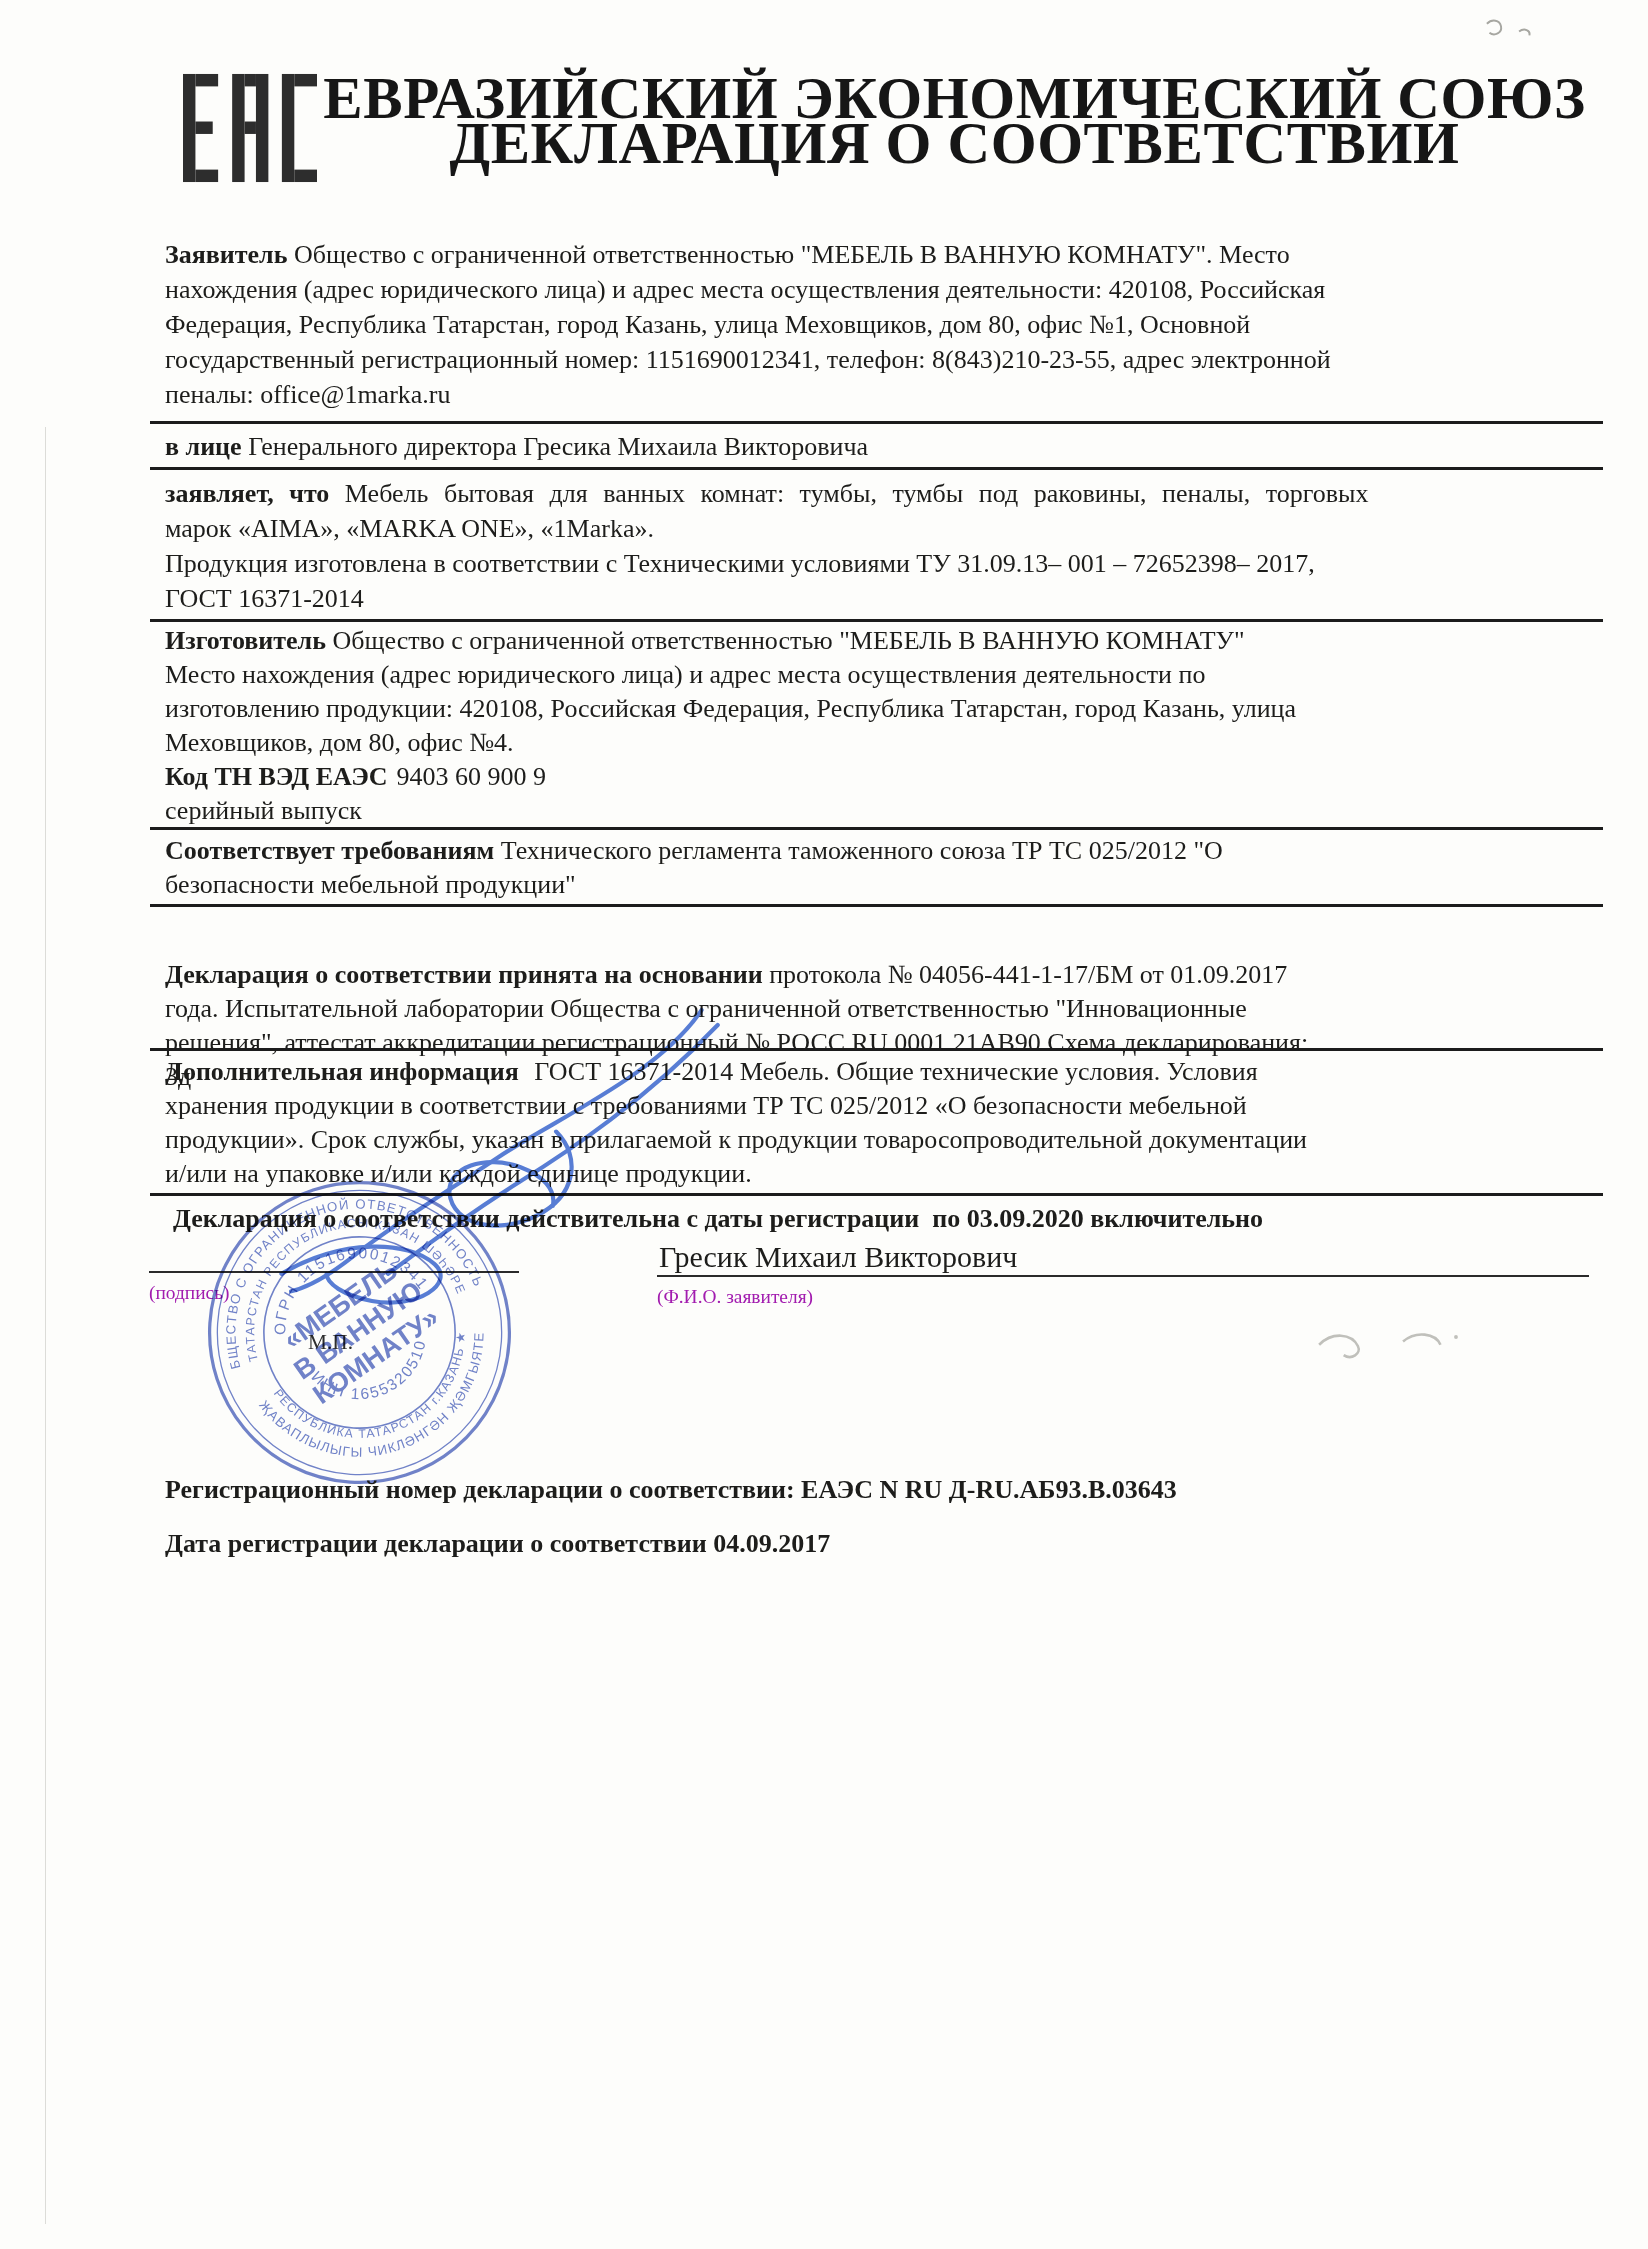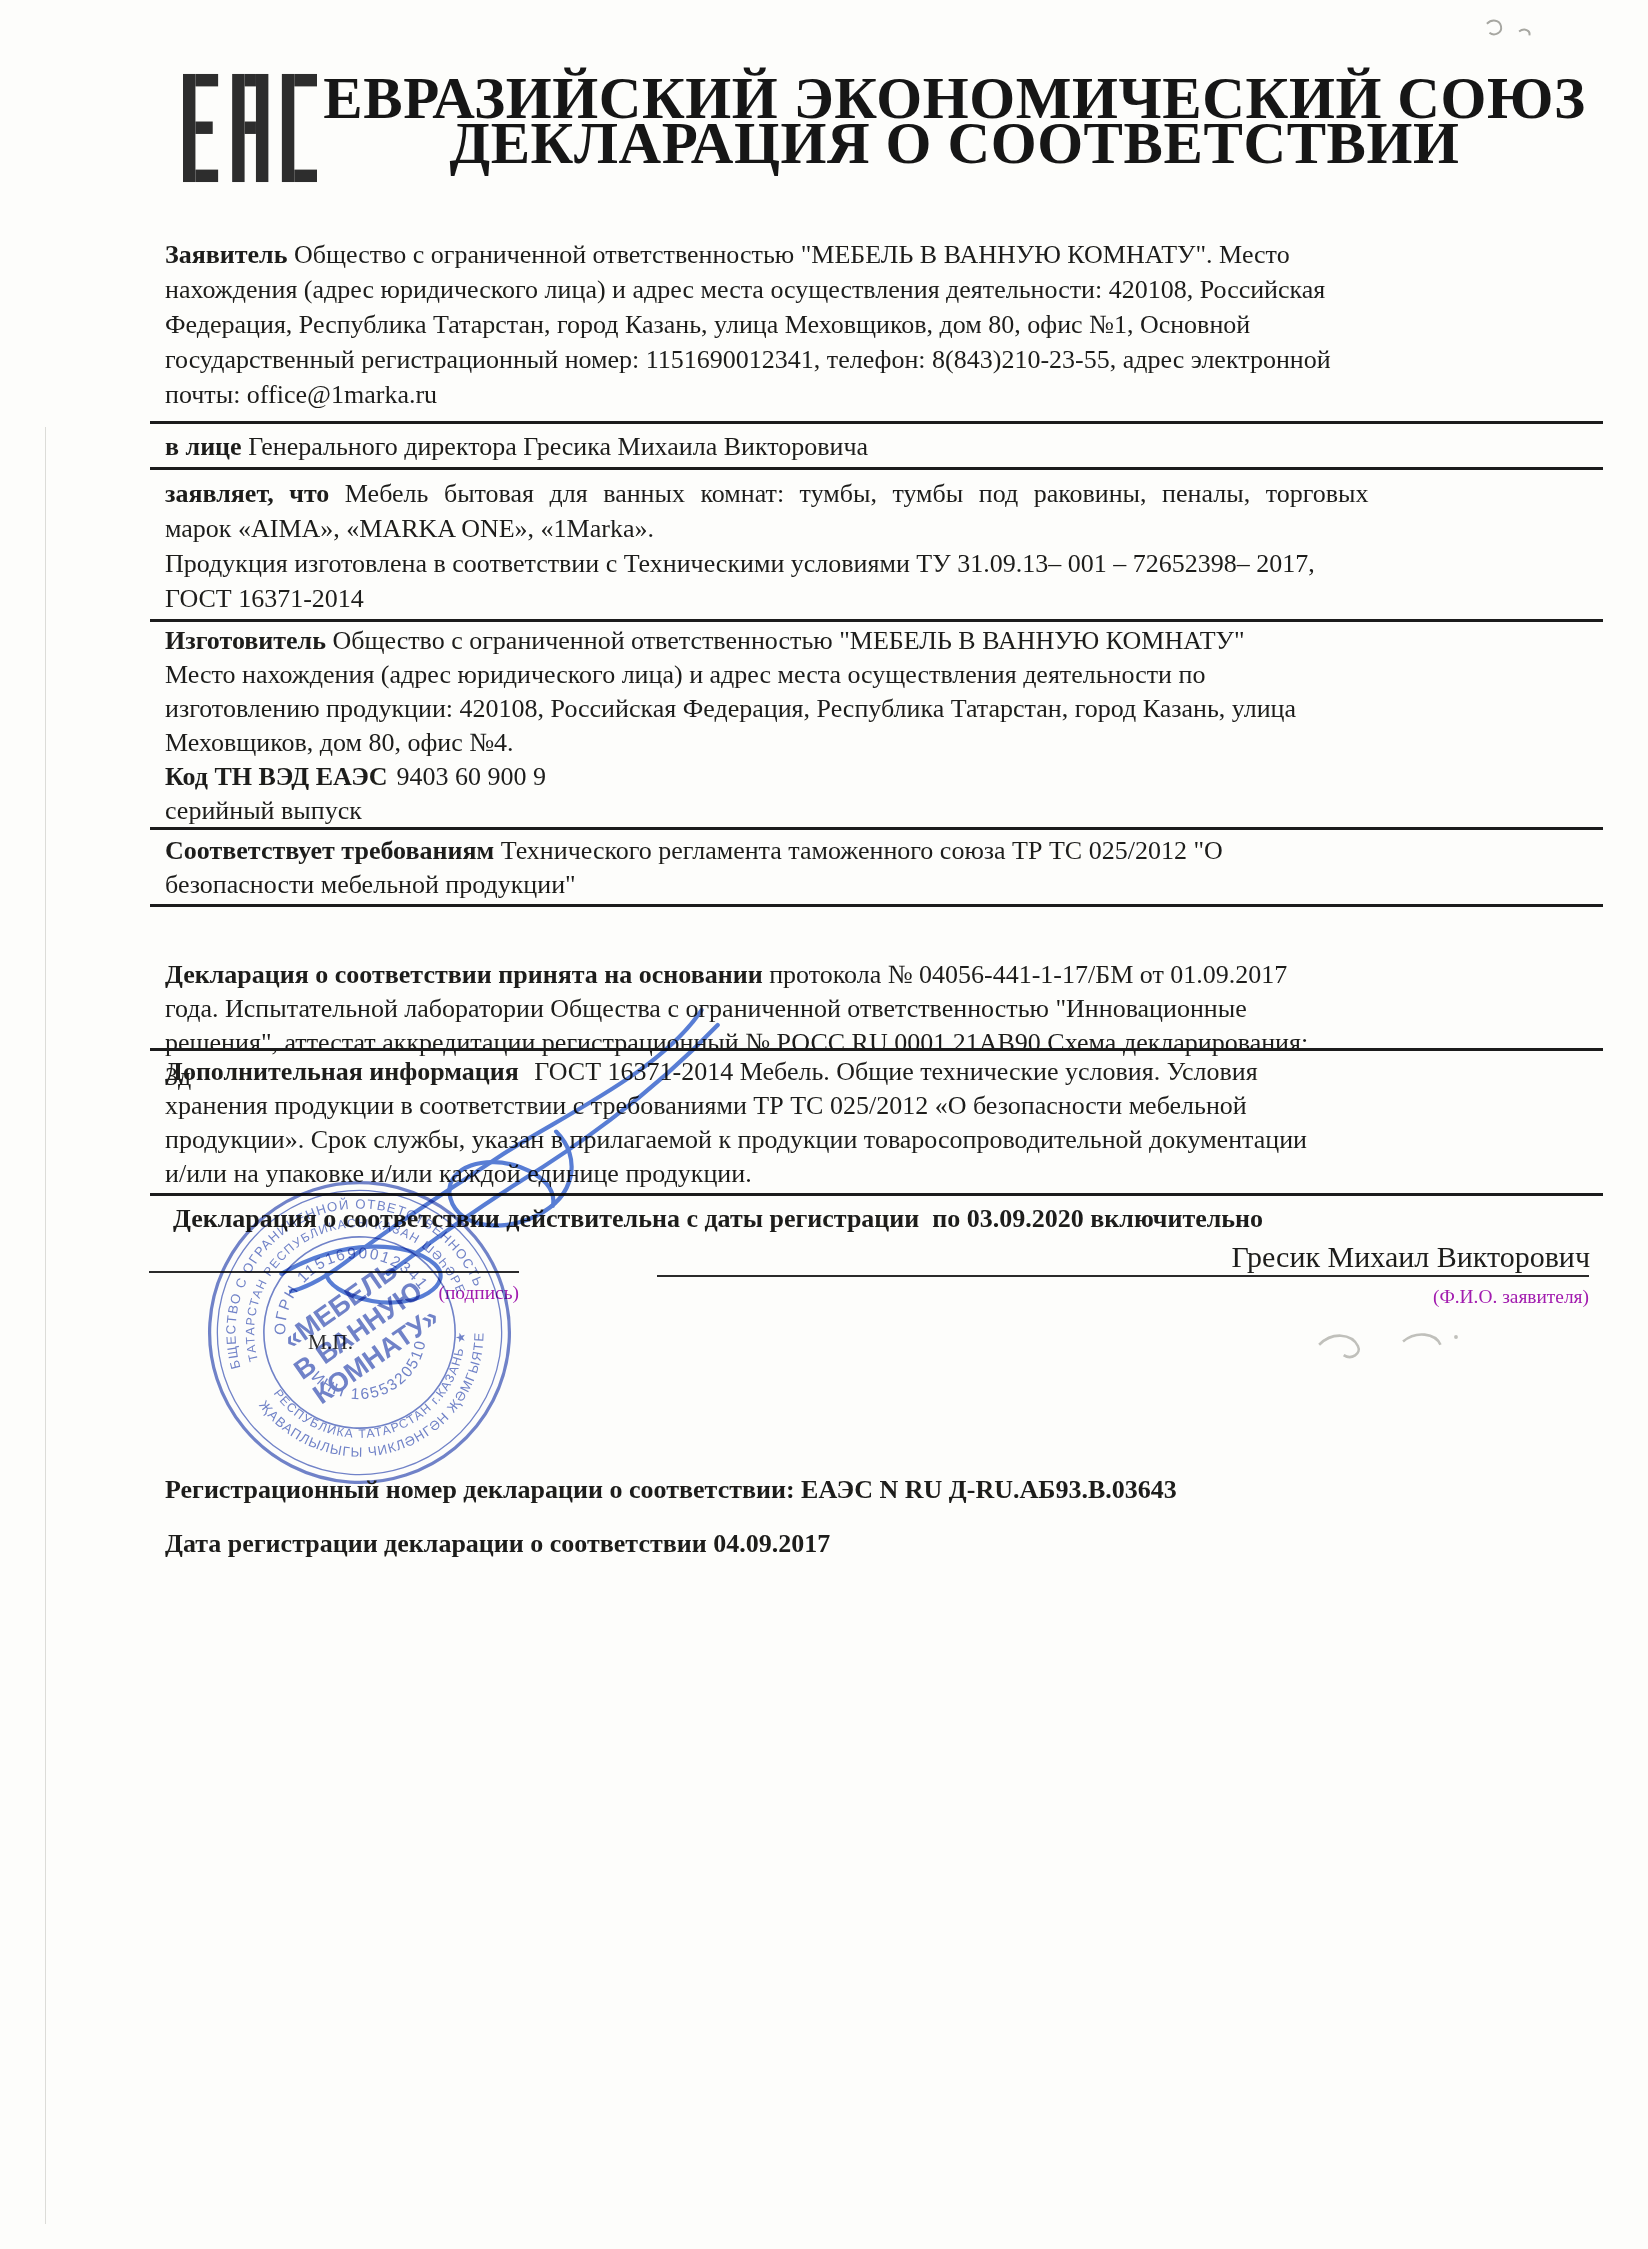--- a/index.html
+++ b/index.html
@@ -11,21 +11,21 @@
   }
   .abs{position:absolute;}
   .title{ text-align:center; font-weight:bold; font-size:59px; line-height:45px; color:#161616; letter-spacing:0.6px;}
   .para{ font-size:26px; }
   .ln{ white-space:nowrap; }
   .ln b{ font-weight:bold; }
   .wsp, .wsp b{ word-spacing:9px; }
   .sep{ height:2.6px; background:#1c1c1c; }
   .sigline{ height:1.9px; background:#2a2a2a; }
   .small{ font-size:19.4px; color:#a21caf; }
-  .center{ text-align:right;font-family:Liberation Serif, serif; }
+  .center{ text-align:left;font-family:Liberation Serif, serif; }
   .gap{ margin-left:9px; }
   .edge-line{ width:1.3px; background:#dcdcd8; }
   .stamp-svg,.sig-svg,.artifact-svg{ position:absolute; mix-blend-mode:multiply; }
 </style>
 </head>
 <body>
 
 <div class="page">
 
   <div class="abs edge-line" style="left:45px;top:427px;height:1797px;"></div>
@@ -49,21 +49,21 @@
   <div class="abs title" style="left:261px;top:76px;width:1387px;">
     <div>ЕВРАЗИЙСКИЙ ЭКОНОМИЧЕСКИЙ СОЮЗ</div>
     <div>ДЕКЛАРАЦИЯ О СООТВЕТСТВИИ</div>
   </div>
 
   <div class="abs para" style="left:165px;top:237px;width:1440px;line-height:35px;">
     <div class="ln"><b>Заявитель</b><span> Общество с ограниченной ответственностью "МЕБЕЛЬ В ВАННУЮ КОМНАТУ". Место</span></div>
     <div class="ln">нахождения (адрес юридического лица) и адрес места осуществления деятельности: 420108, Российская</div>
     <div class="ln">Федерация, Республика Татарстан, город Казань, улица Меховщиков, дом 80, офис №1, Основной</div>
     <div class="ln">государственный регистрационный номер: 1151690012341, телефон: 8(843)210-23-55, адрес электронной</div>
-    <div class="ln">почты: office@1marka.ru</div>
+    <div class="ln">пеналы: office@1marka.ru</div>
   </div>
 
   <div class="abs sep" style="left:150px;top:421px;width:1453px;"></div>
 
   <div class="abs para" style="left:165px;top:429px;width:1440px;line-height:35px;">
     <div class="ln"><b>в лице</b><span> Генерального директора Гресика Михаила Викторовича</span></div>
   </div>
 
   <div class="abs sep" style="left:150px;top:467px;width:1453px;"></div>
 

